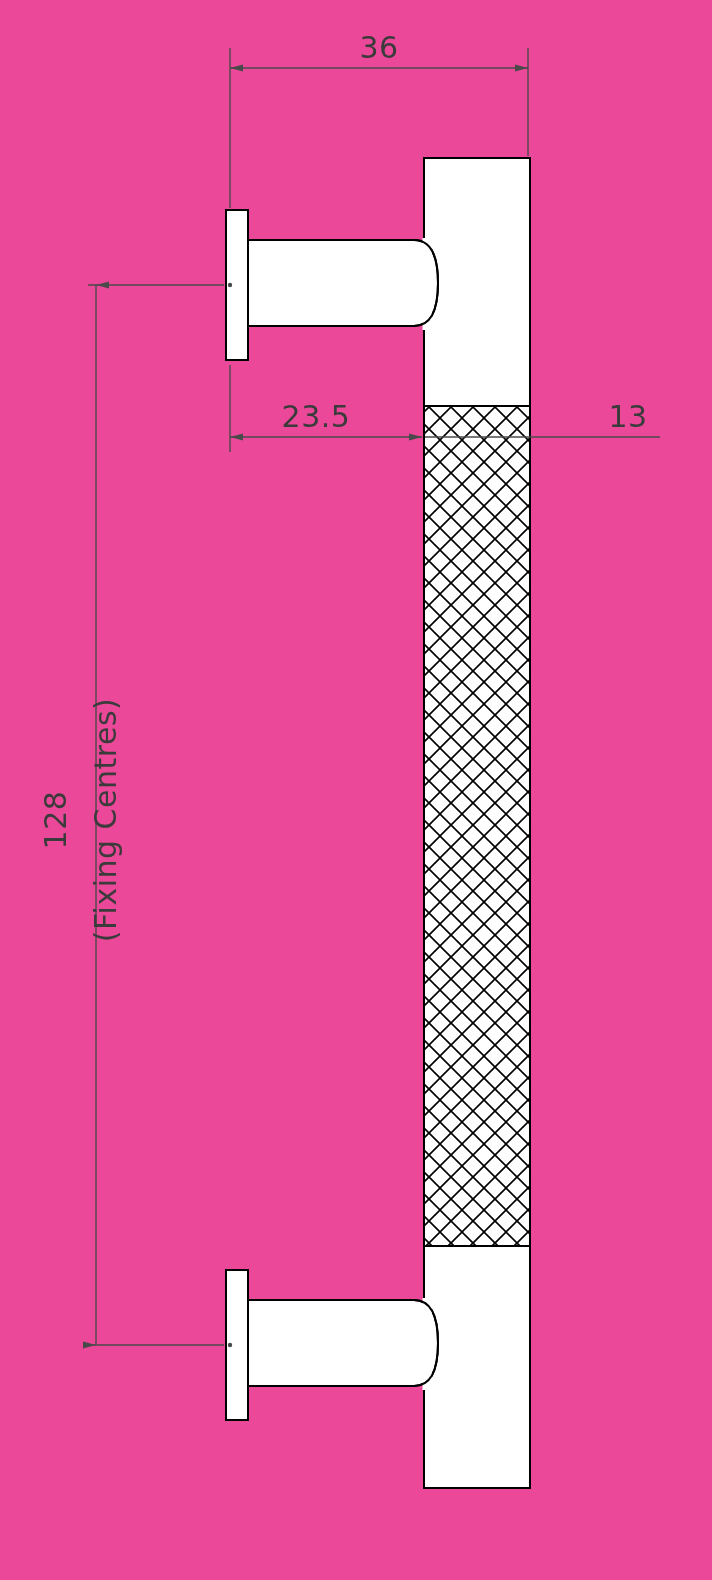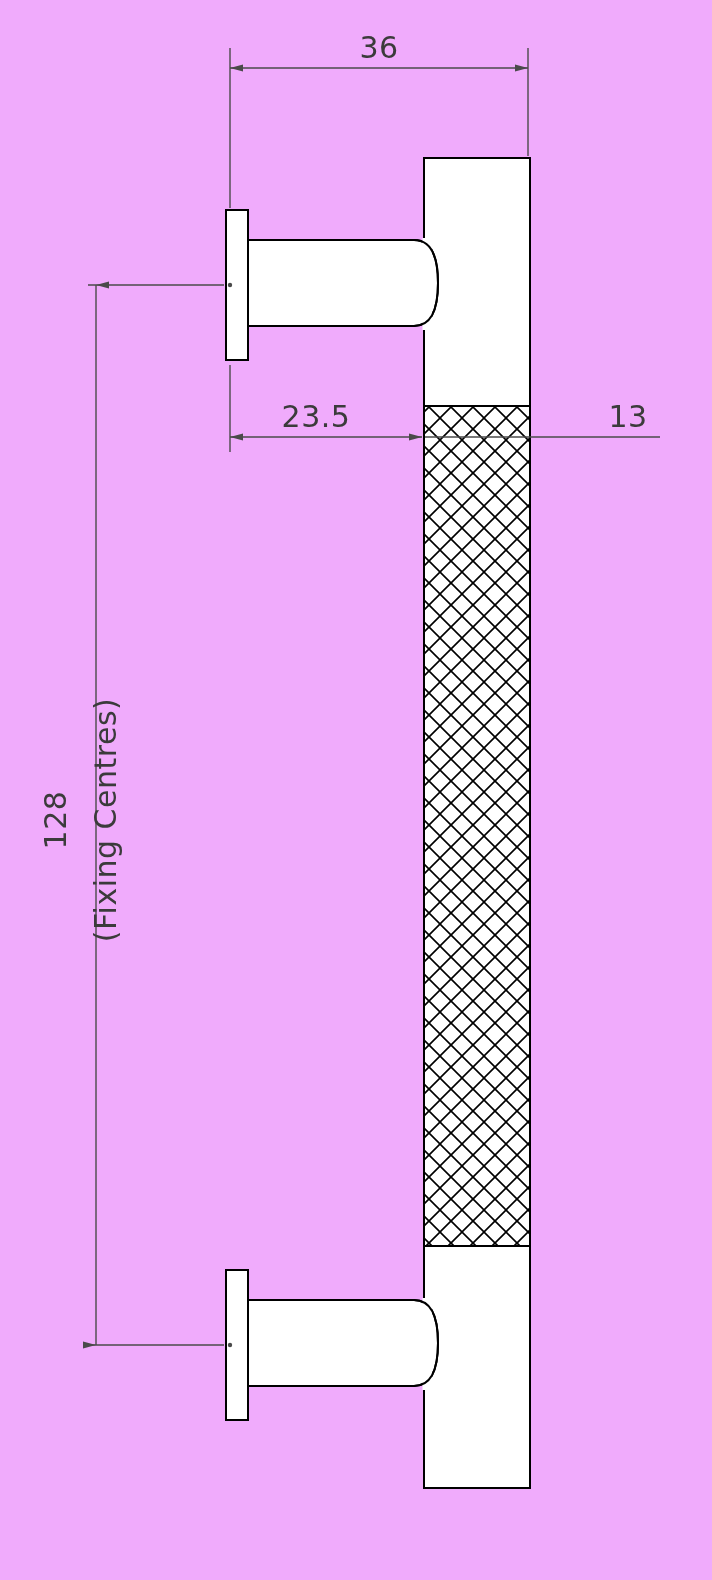--- a/index.html
+++ b/index.html
@@ -7,21 +7,21 @@
     padding: 0;
     background: #ffffff;
   }
   body {
     font-family: "DejaVu Sans", sans-serif;
   }
   #drawing-root {
     position: relative;
     width: 712px;
     height: 1580px;
-    background: #f0abfc;
+    background: #ec4899;
     overflow: hidden;
   }
   svg.drw {
     position: absolute;
     left: 0;
     top: 0;
     width: 712px;
     height: 1580px;
     display: block;
   }

